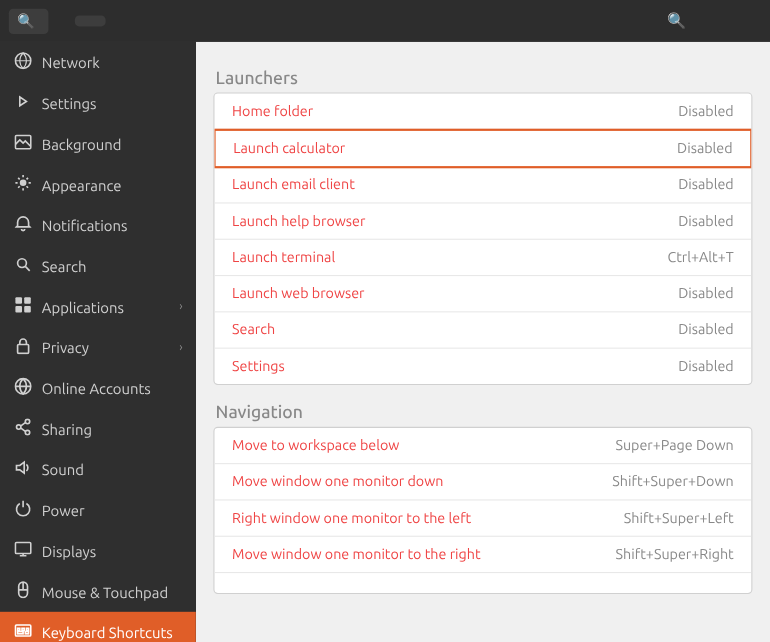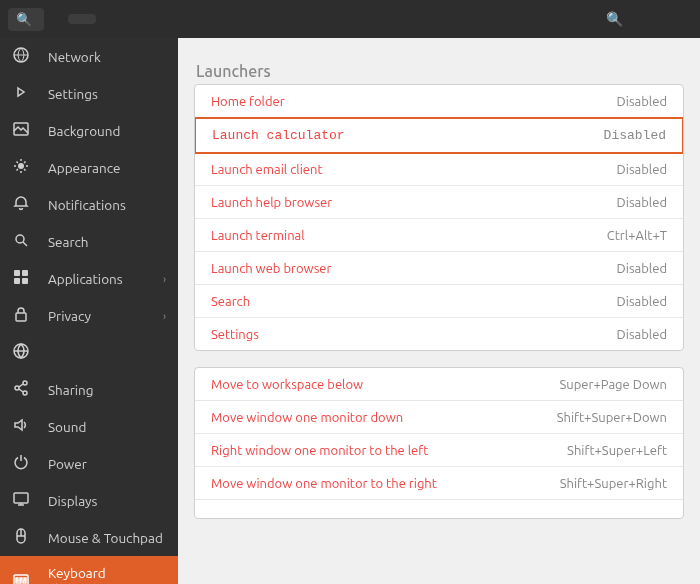--- a/index.html
+++ b/index.html
@@ -97,21 +97,21 @@
       flex-direction: column;
       overflow-y: auto;
     }
     .sidebar-item {
       display: flex;
       align-items: center;
       padding: 9px 12px;
       color: #d0d0d0;
       font-size: 13.5px;
       cursor: pointer;
-      gap: 18px;
+      gap: 8px;
       position: relative;
     }
     .sidebar-item.active {
       background: #e05e28;
       color: #fff;
     }
     .sidebar-icon {
       width: 18px;
       text-align: center;
       font-size: 14px;
@@ -150,21 +150,20 @@
       align-items: center;
       padding: 9px 16px;
       border-bottom: 1px solid #e8e8e8;
       font-size: 13px;
     }
     .shortcut-row:last-child { border-bottom: none; }
     .shortcut-row.selected {
       border: 2px solid #e05e28;
       background: #fff;
       margin: -1px;
-      font-family: Liberation Mono, monospace;
     }
     .shortcut-name {
       flex: 1;
       color: #ef4444;
     }
     .shortcut-key {
       color: #888;
       font-size: 13px;
       text-align: right;
     }
@@ -269,20 +268,21 @@
           </svg></span>
         <span class="sidebar-label">Privacy</span>
         <span class="sidebar-arrow">›</span>
       </div>
       <div class="sidebar-item">
         <span class="sidebar-icon"><svg width="16" height="16" viewBox="0 0 16 16" fill="none" stroke="currentColor" stroke-width="1.5">
             <circle cx="8" cy="8" r="7"></circle>
             <path d="M8 1 Q11 4 11 8 Q11 12 8 15 Q5 12 5 8 Q5 4 8 1Z"></path>
             <line x1="1" y1="8" x2="15" y2="8"></line>
           </svg></span>
+        <span class="sidebar-label">Online Accounts</span>
       </div>
       <div class="sidebar-item">
         <span class="sidebar-icon"><svg width="16" height="16" viewBox="0 0 16 16" fill="none" stroke="currentColor" stroke-width="1.5">
             <circle cx="12" cy="3" r="2"></circle>
             <circle cx="4" cy="8" r="2"></circle>
             <circle cx="12" cy="13" r="2"></circle>
             <line x1="6" y1="7" x2="10" y2="4"></line>
             <line x1="6" y1="9" x2="10" y2="12"></line>
           </svg></span>
         <span class="sidebar-label">Sharing</span>
@@ -358,20 +358,21 @@
         </div>
         <div class="shortcut-row">
           <span class="shortcut-name">Search</span>
           <span class="shortcut-key">Disabled</span>
         </div>
         <div class="shortcut-row">
           <span class="shortcut-name">Settings</span>
           <span class="shortcut-key">Disabled</span>
         </div>
       </div>
+      <div class="section-title">Navigation</div>
       <div class="shortcuts-table">
         <div class="shortcut-row">
           <span class="shortcut-name">Move to workspace below</span>
           <span class="shortcut-key">Super+Page Down</span>
         </div>
         <div class="shortcut-row">
           <span class="shortcut-name">Move window one monitor down</span>
           <span class="shortcut-key">Shift+Super+Down</span>
         </div>
         <div class="shortcut-row">

